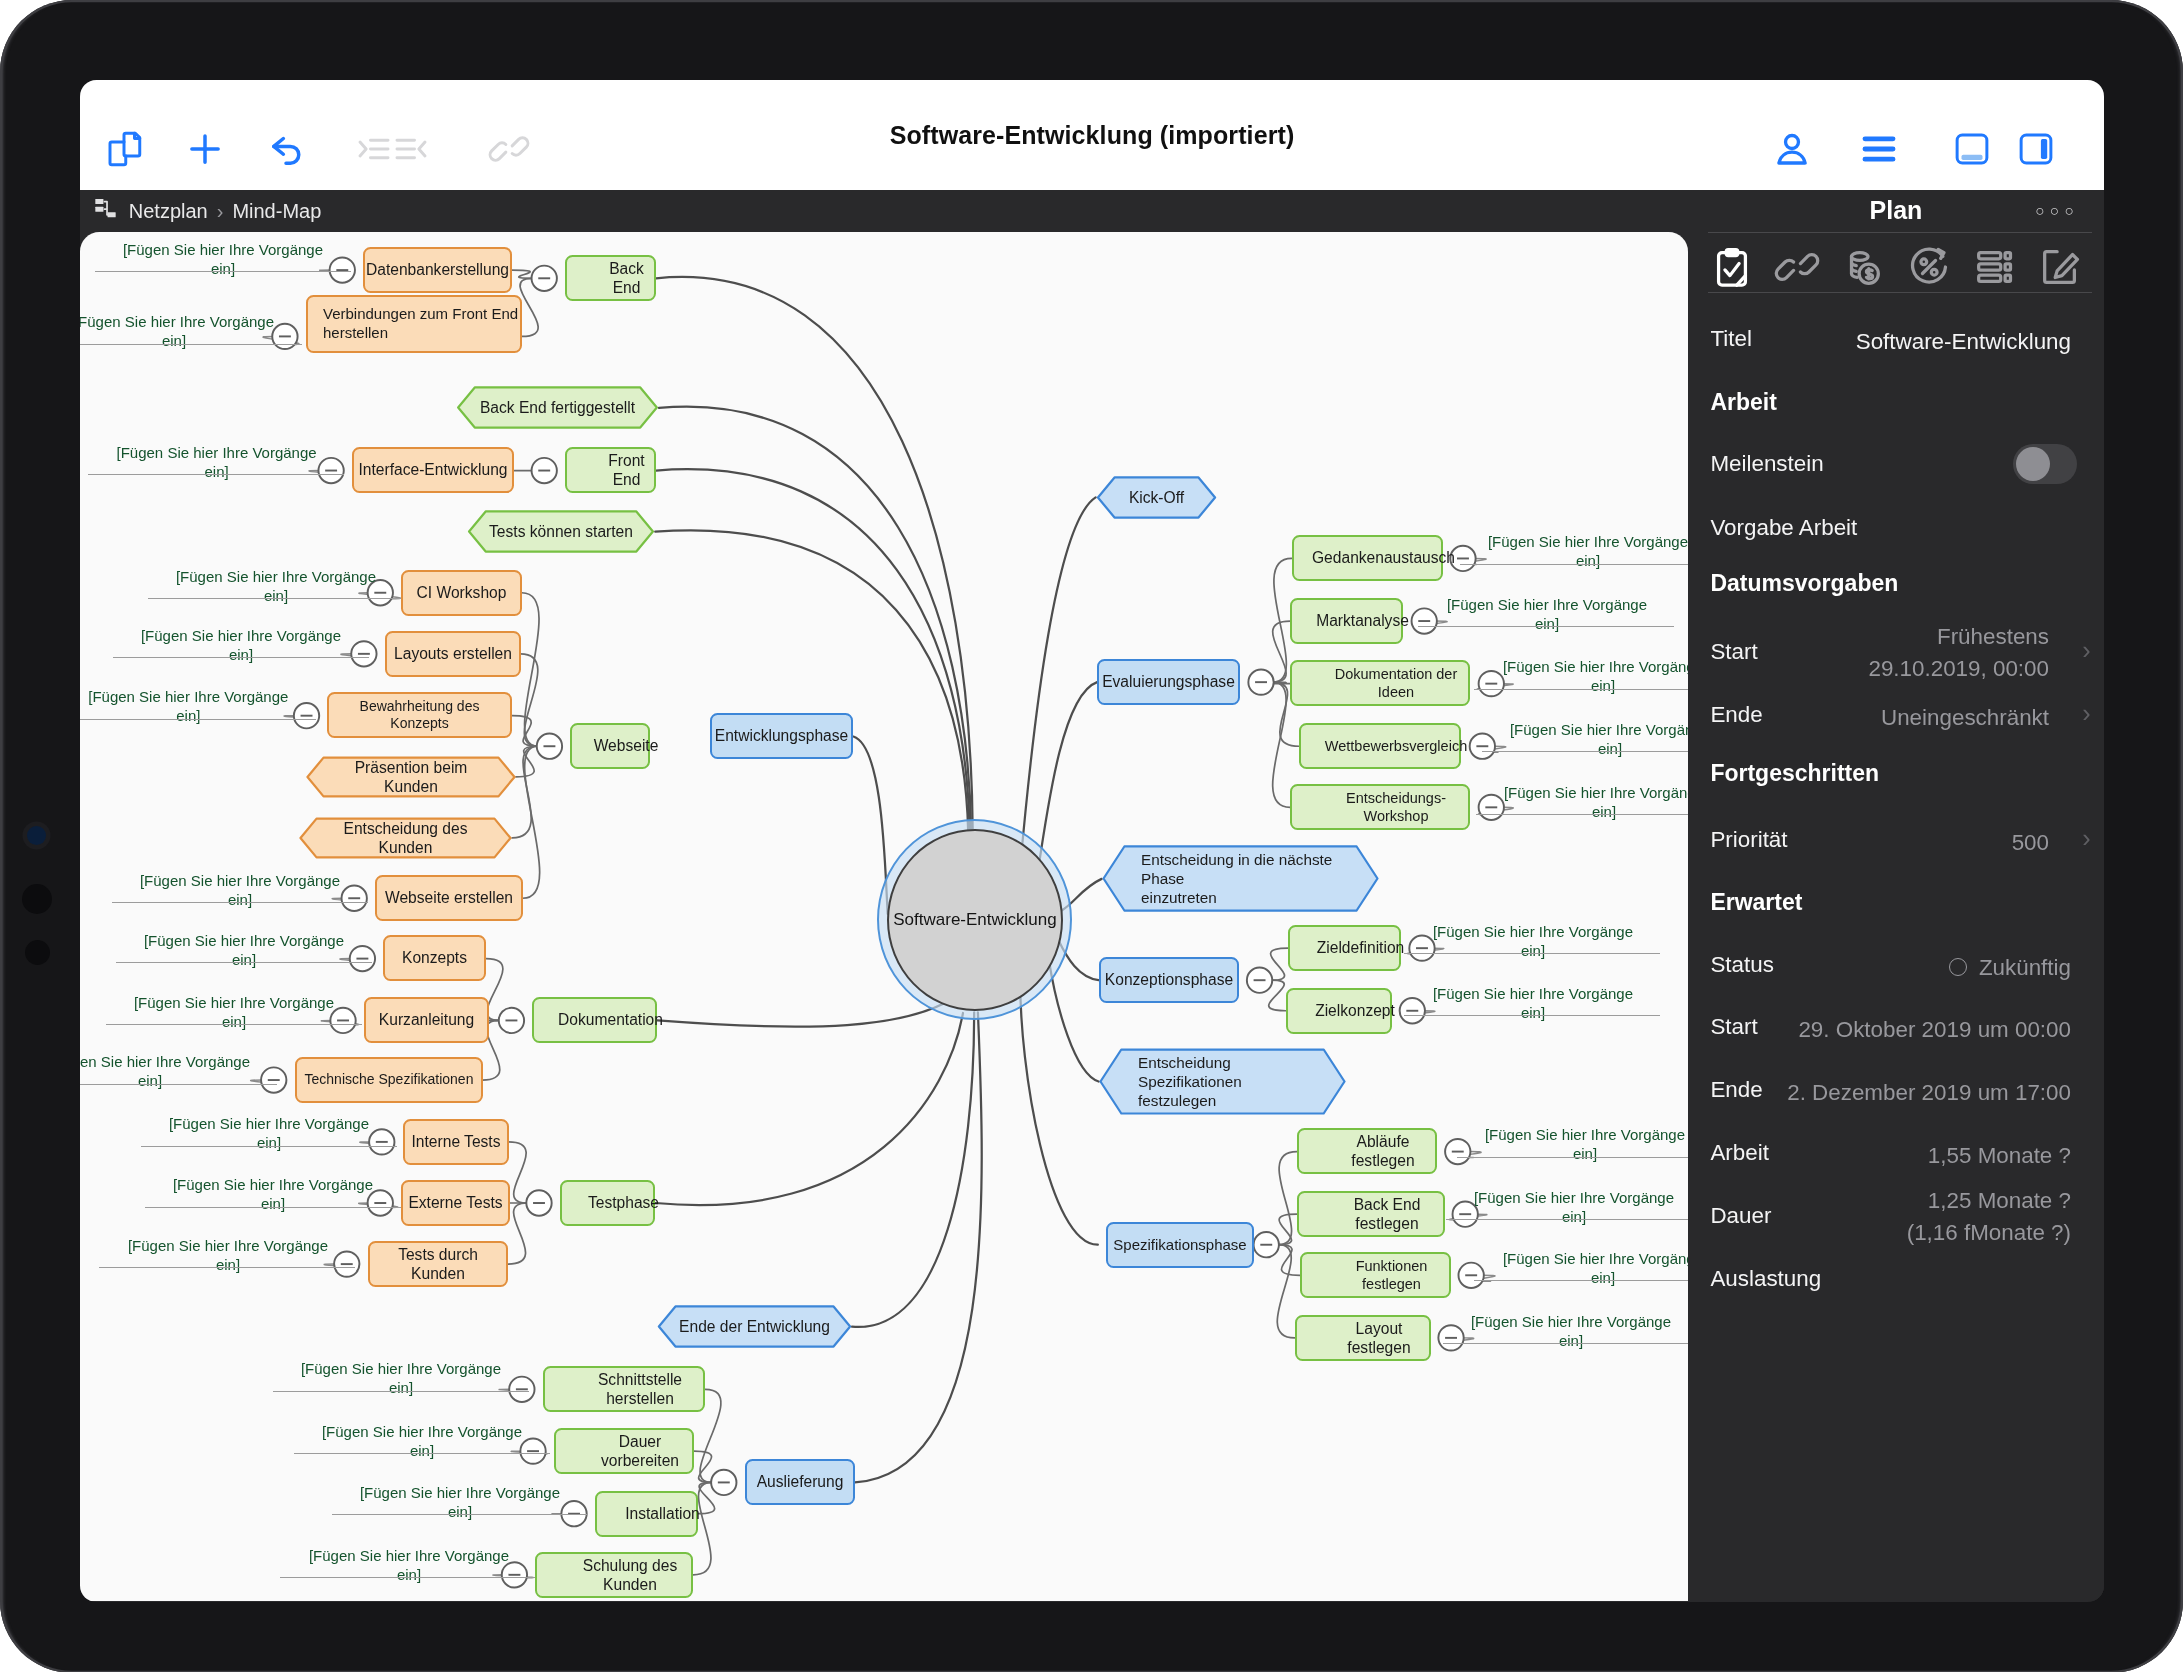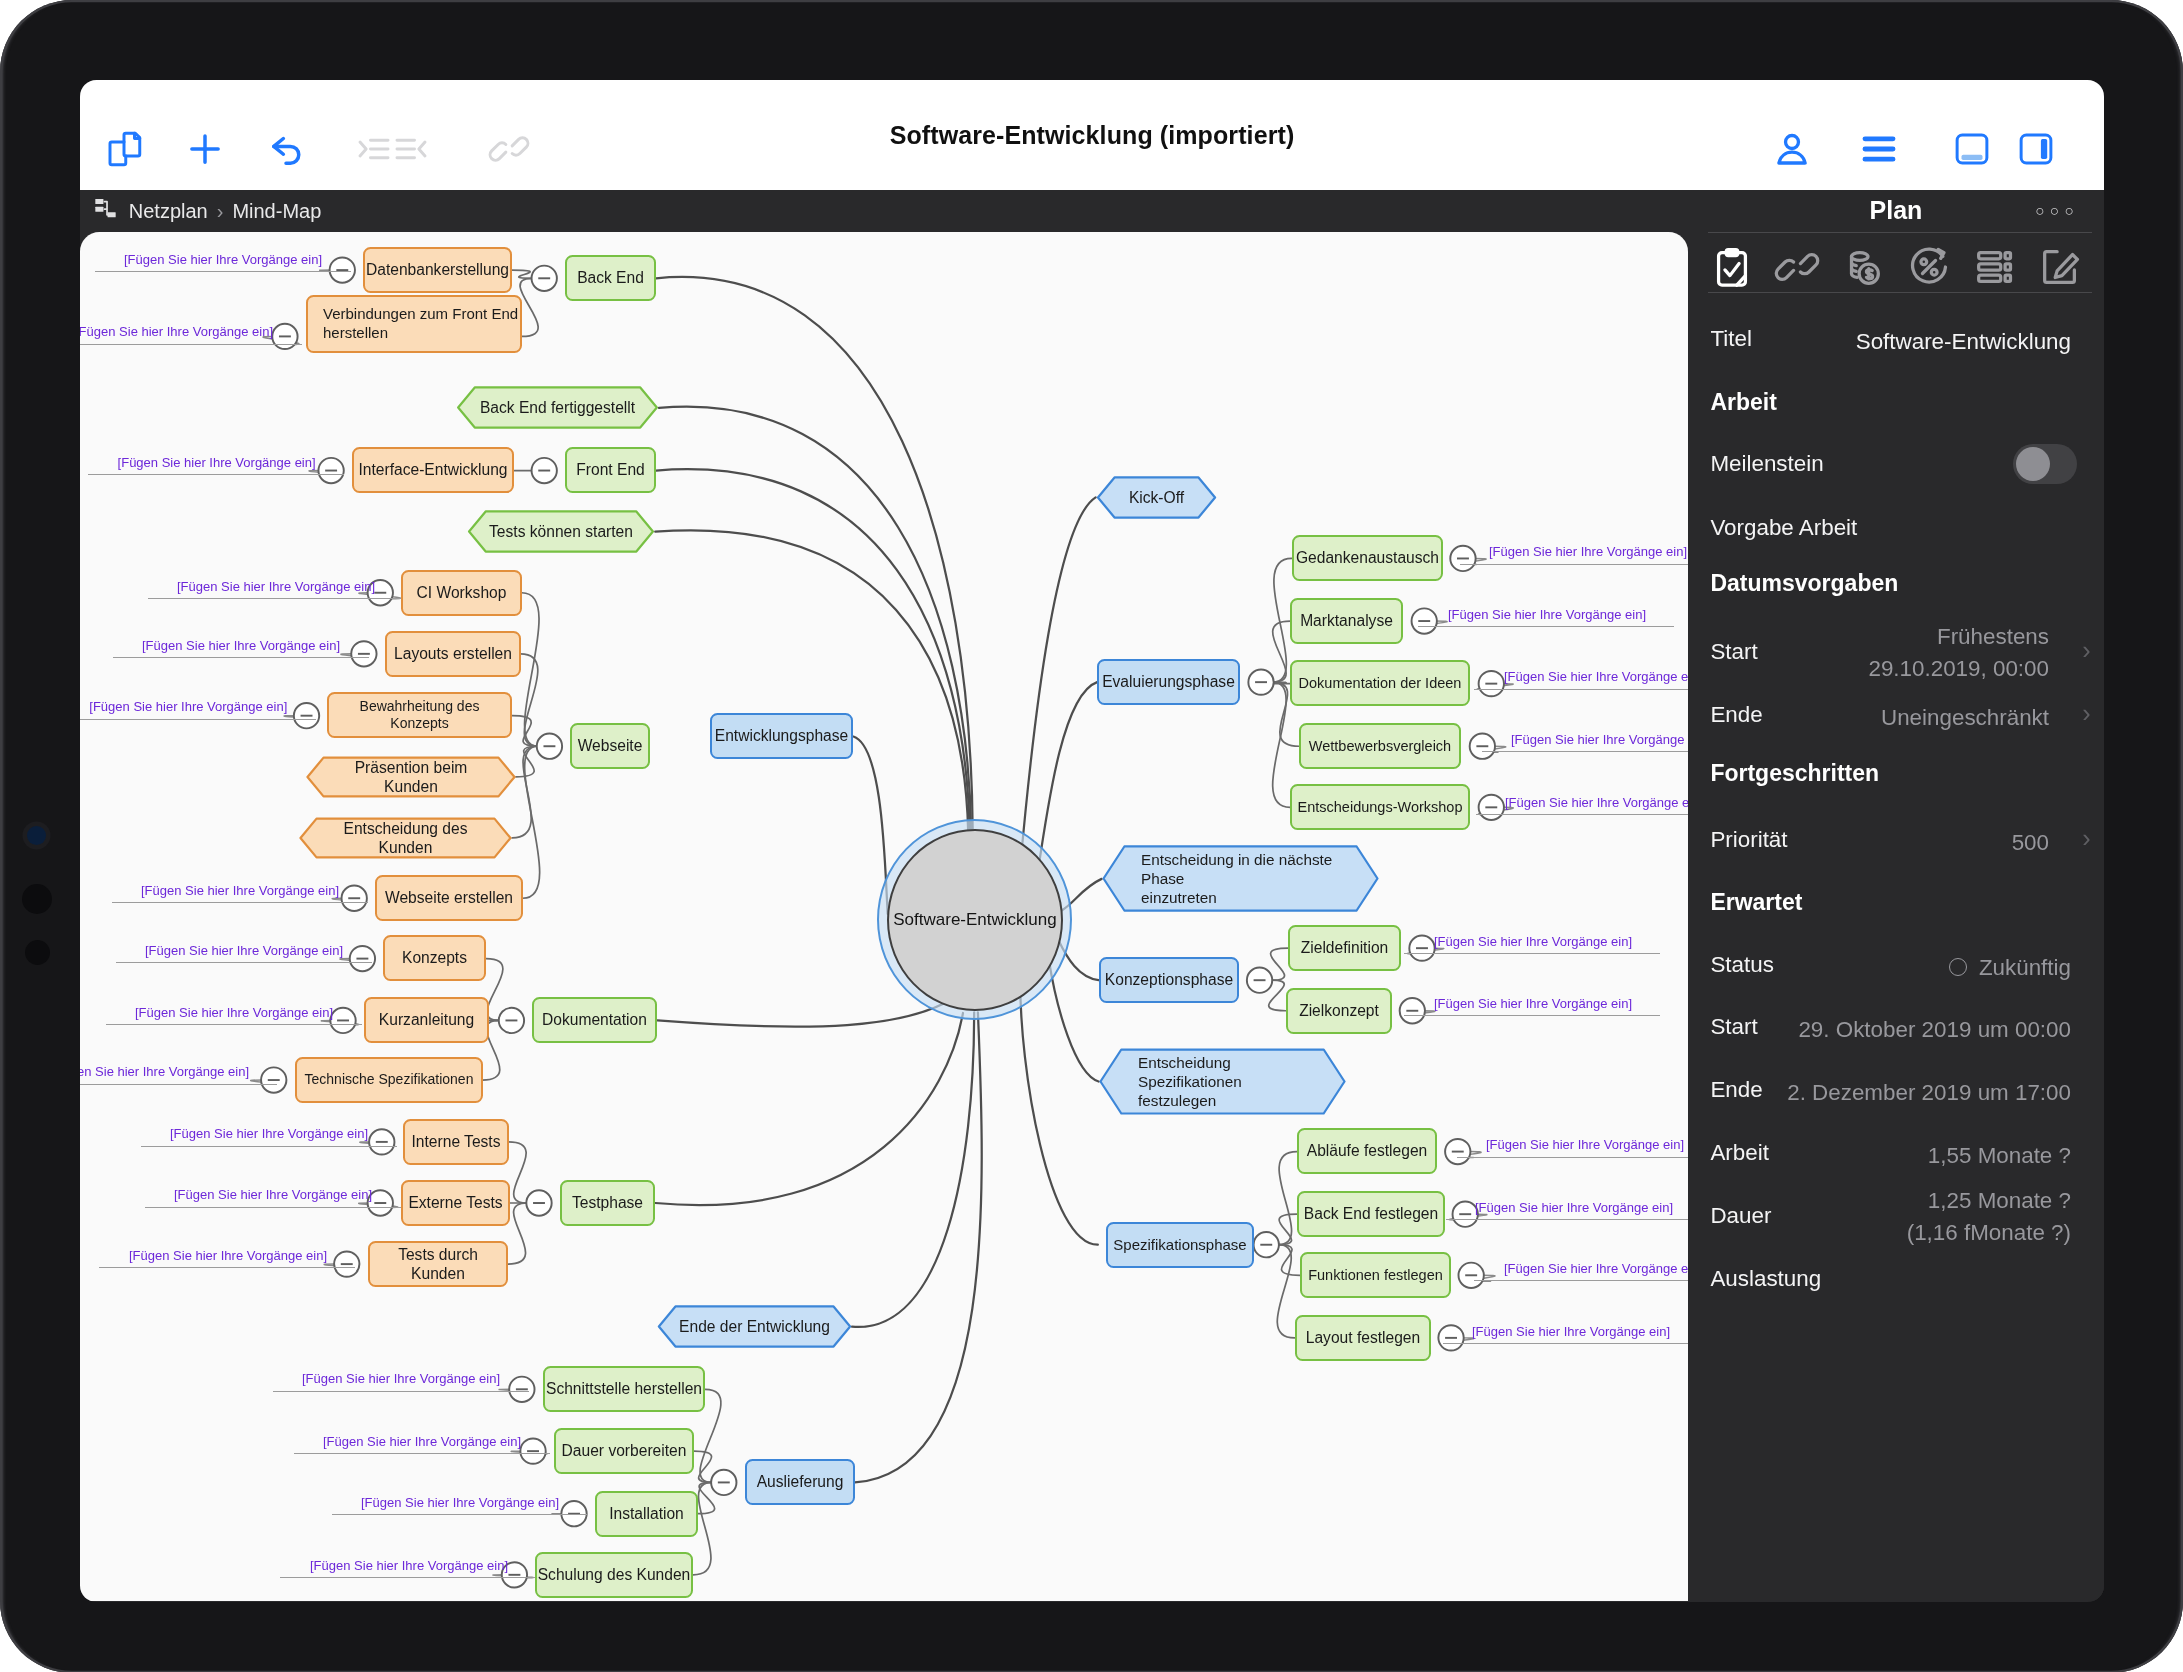--- a/index.html
+++ b/index.html
@@ -19,27 +19,27 @@
   .breadcrumb{position:absolute;left:0;top:0;width:1608px;height:42px;display:flex;align-items:center;color:#e9e9ea;font-size:20px;}
   .breadcrumb svg{width:25px;height:22.4px;margin:0 10.4px 0 13.4px;}
   .crumb-sep{color:#9a9a9e;margin:0 9px;font-size:20px;}
   
   .canvas{position:absolute;left:0;top:42px;width:1608px;height:1369px;background:#fafafa;border-radius:19.4px 19.4px 0 0;overflow:hidden;}
   #edges{position:absolute;left:0;top:0;z-index:1;}
   .node{position:absolute;z-index:3;display:flex;align-items:center;justify-content:center;
         font-size:15.6px;color:#1b1b1b;text-align:center;white-space:pre-line;line-height:1.25;}
   .node.rect{border-radius:7.5px;border:2.2px solid;box-sizing:border-box;}
   .node.t{background:#fbdcb8;border-color:#e28f3c;}
-  .node.g{background:#def0c9;border-color:#77c043;}
+  .node.g{background:#def0c9;border-color:#77c043;padding-left:32px;}
   .node.p{background:#c3ddf4;border-color:#3c86d8;}
   .node.hexwrap{background:transparent;border:none;}
   .hex-svg{position:absolute;left:0;top:0;}
   .hex-label{position:relative;z-index:2;width:100%;padding:0 21px;box-sizing:border-box;}
   .hex-label.left{text-align:left;padding-left:39px;}
-  .node.ph{color:#6d28d9;font-size:13px;z-index:2;}
+  .node.ph{color:#14532d;font-size:15px;z-index:2;}
   .ph-line{position:absolute;height:0;border-bottom:1.5px solid #9c9c9c;z-index:2;}
   .hub-halo{position:absolute;z-index:2;border-radius:50%;border:2.2px solid #4f94d9;background:rgba(199,223,244,.65);box-sizing:border-box;}
   .hub{position:absolute;z-index:3;border-radius:50%;background:#d2d2d2;border:2.6px solid #3f3f3f;box-sizing:border-box;
        display:flex;align-items:center;justify-content:center;font-size:17px;color:#141414;}
   
   .panel{position:absolute;left:1608px;top:0;width:416px;height:1411px;background:#29292b;color:#f2f2f3;}
   .panel-title{position:absolute;left:0;top:6px;width:416px;text-align:center;font-size:25px;font-weight:bold;color:#fff;}
   .panel-more{position:absolute;right:25px;top:12px;font-size:15.6px;color:#d4d4d6;letter-spacing:5.2px;}
   .pdiv{position:absolute;left:20px;width:384px;border-top:1.1px solid #48484b;}
   .ptabs{position:absolute;left:0;top:76px;width:416px;height:0;}

